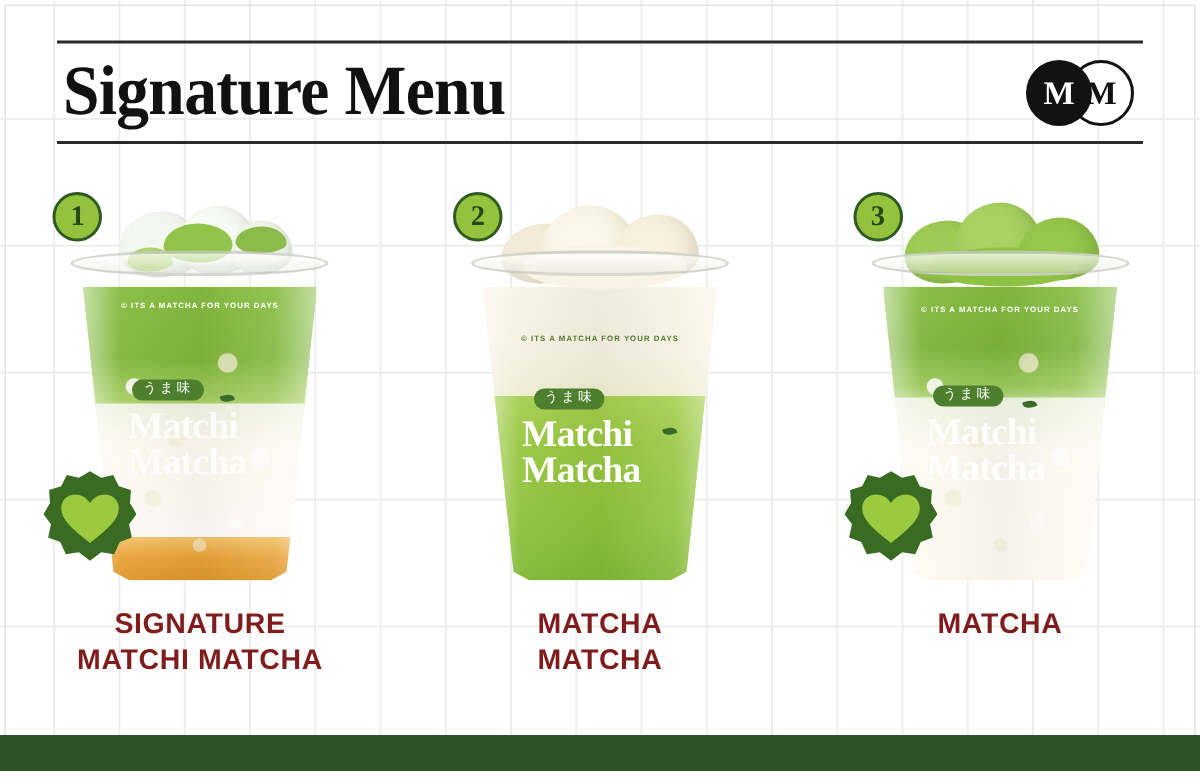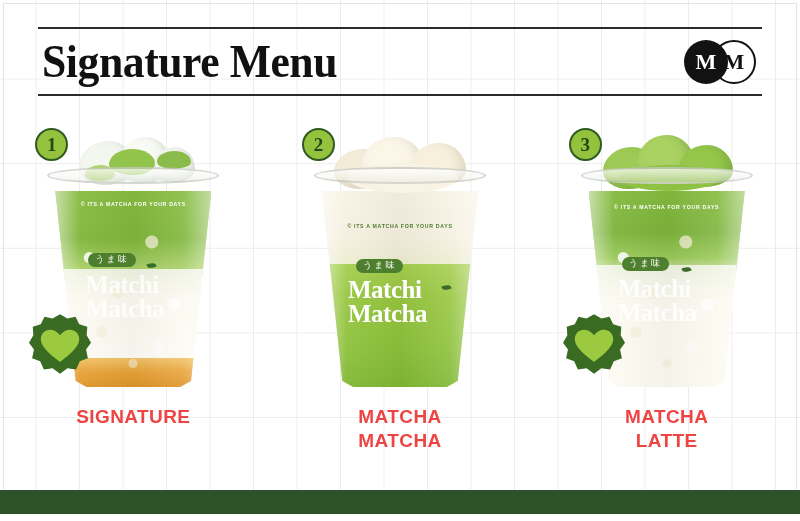--- a/index.html
+++ b/index.html
@@ -290,21 +290,21 @@
     width: 9px; height: 5px;
     border-radius: 0 70% 0 70%;
     background: #3a6b2a;
     transform: rotate(-18deg);
   }
 
   
   .caption {
     margin-top: 12px;
     text-align: center;
-    color: #ef4444;
+    color: #7f1d1d;
     font-size: 19px;
     font-weight: 700;
     letter-spacing: 0.4px;
     line-height: 1.25;
   }
   .caption .l2 { display: block; }
 </style>
 </head>
 <body>
 
@@ -363,20 +363,21 @@
 
           <div class="leaf-dot" style="left:100px;top:128px;"></div>
 
           <div class="brandmark" style="left:38px;top:138px;color:rgba(255,255,255,0.80);">Matchi</div>
           <div class="brandmark" style="left:38px;top:162px;color:rgba(255,255,255,0.80);">Matcha</div>
         </div>
       </div>
 
       <div class="caption">
         <span>SIGNATURE</span>
+        <span class="l2">MATCHI MATCHA</span>
       </div>
     </div>
 
     <div class="product">
       <div class="cup-area">
 
         <div class="num-badge">2</div>
 
         <div class="cup-wrap">
 
@@ -448,20 +449,19 @@
 
           <div class="leaf-dot" style="left:101px;top:132px;"></div>
 
           <div class="brandmark" style="left:37px;top:142px;color:rgba(255,255,255,0.84);">Matchi</div>
           <div class="brandmark" style="left:37px;top:166px;color:rgba(255,255,255,0.84);">Matcha</div>
         </div>
       </div>
 
       <div class="caption">
         <span>MATCHA</span>
-        <span class="l2">LATTE</span>
       </div>
     </div>
 
   </div>
 
   <div class="bottom-bar"></div>
 </div>
 
 </body></html>

